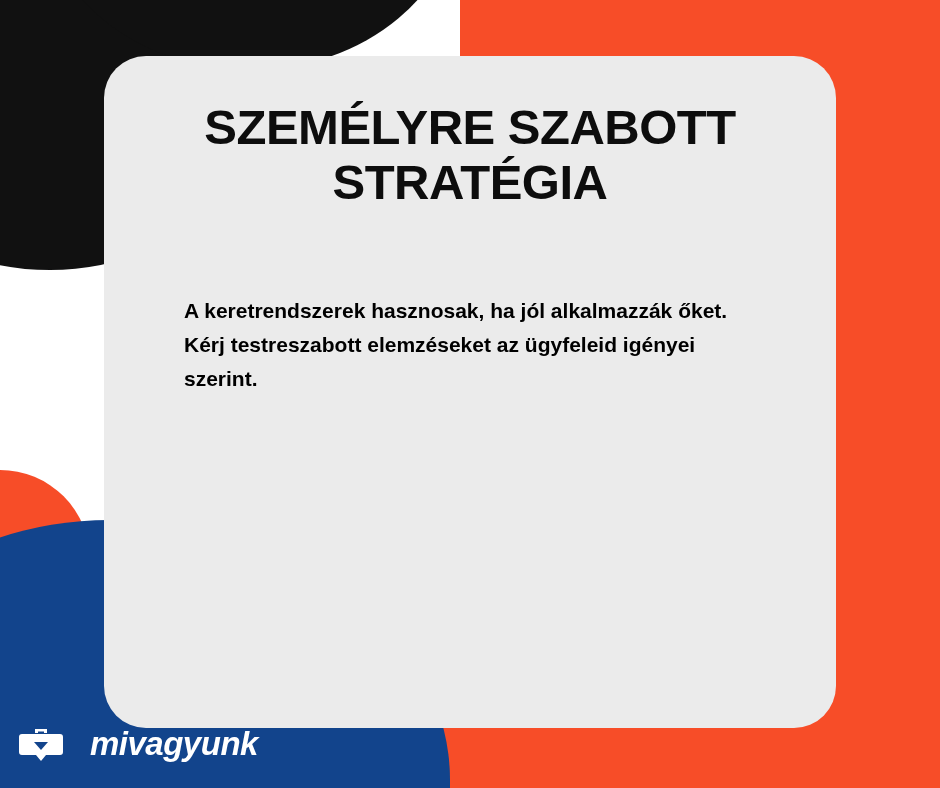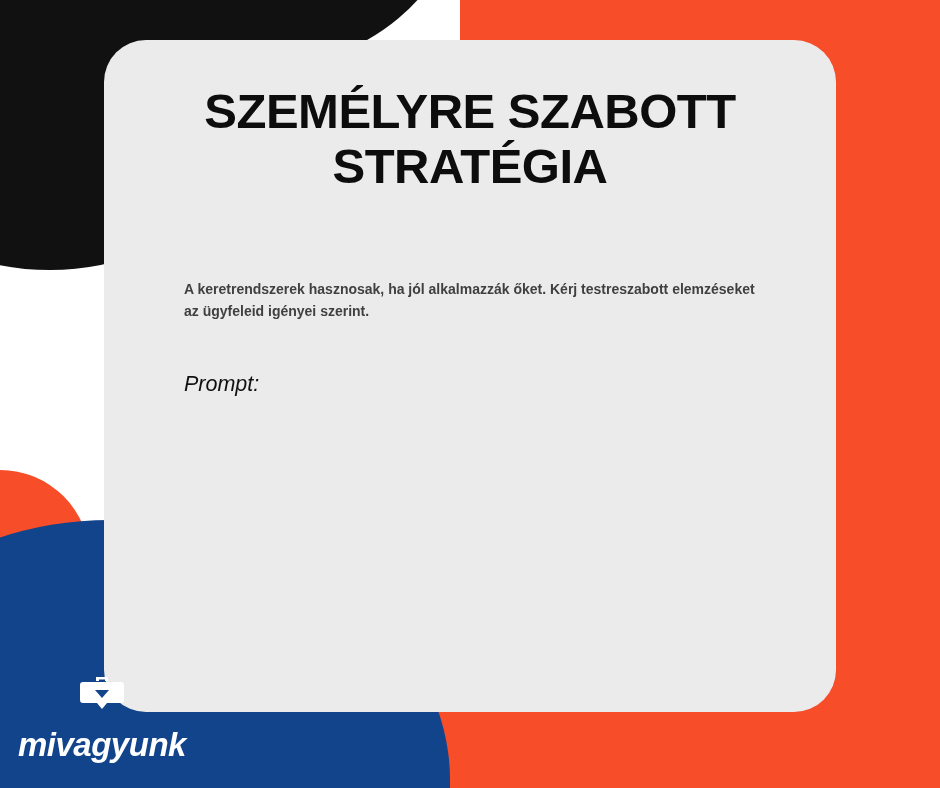--- a/index.html
+++ b/index.html
@@ -96,21 +96,21 @@
     width: 90px;
     height: 130px;
     background: #f74d28;
     border-radius: 0 90px 0 0;
   }
 
   
   .card {
     position: absolute;
     left: 104px;
-    top: 40px;
+    top: 56px;
     width: 732px;
     height: 672px;
     background: #ebebeb;
     border-radius: 42px;
     padding: 44px 52px;
   }
 
   .card-title {
     font-size: 49px;
     line-height: 1.12;
@@ -122,24 +122,24 @@
     max-width: 640px;
   }
 
   .card-body {
     margin-top: 84px;
     padding-left: 28px;
     padding-right: 18px;
   }
 
   .body-lead {
-    font-size: 14px;
+    font-size: 21px;
     line-height: 1.62;
     font-weight: bold;
-    color: #404040;
+    color: #000000;
     max-width: 640px;
   }
 
   .prompt-block {
     margin-top: 44px;
     font-style: italic;
     font-size: 21.5px;
     line-height: 1.62;
     color: #111111;
     max-width: 660px;
@@ -152,22 +152,21 @@
     color: #111111;
   }
 
   
   .logo {
     position: absolute;
     left: 18px;
     bottom: 24px;
     display: flex;
     align-items: center;
-    gap: 14px;
-    flex-direction: column;
+    gap: 26px;
   }
 
   .logo-mark {
     width: 46px;
     height: 40px;
     position: relative;
   }
 
   .logo-text {
     font-size: 33px;
@@ -191,21 +190,20 @@
   <div class="bg-blue-blob"></div>
 
   <div class="card">
 
     <h1 class="card-title">SZEMÉLYRE SZABOTT STRATÉGIA</h1>
 
     <div class="card-body">
       <p class="body-lead">A keretrendszerek hasznosak, ha jól alkalmazzák őket. Kérj testreszabott elemzéseket az ügyfeleid igényei szerint.</p>
 
       <div class="prompt-block">
-        <div class="prompt-label">Prompt:</div>
       </div>
     </div>
   </div>
 
   <div class="logo">
     <span class="logo-mark">
       <svg width="46" height="40" viewBox="0 0 46 40" xmlns="http://www.w3.org/2000/svg">
         <path d="M17 5 h12 v4 h-3 v-1.6 h-6 V9 h-3 z" fill="#ffffff"></path>
         <path d="M4 10 h38 a3 3 0 0 1 3 3 v15 a3 3 0 0 1 -3 3 h-14 l-5 6 l-5 -6 h-14 a3 3 0 0 1 -3 -3 v-15 a3 3 0 0 1 3 -3 z" fill="#ffffff"></path>
         <path d="M16 18 h14 l-7 8 z" fill="#12448c"></path>

